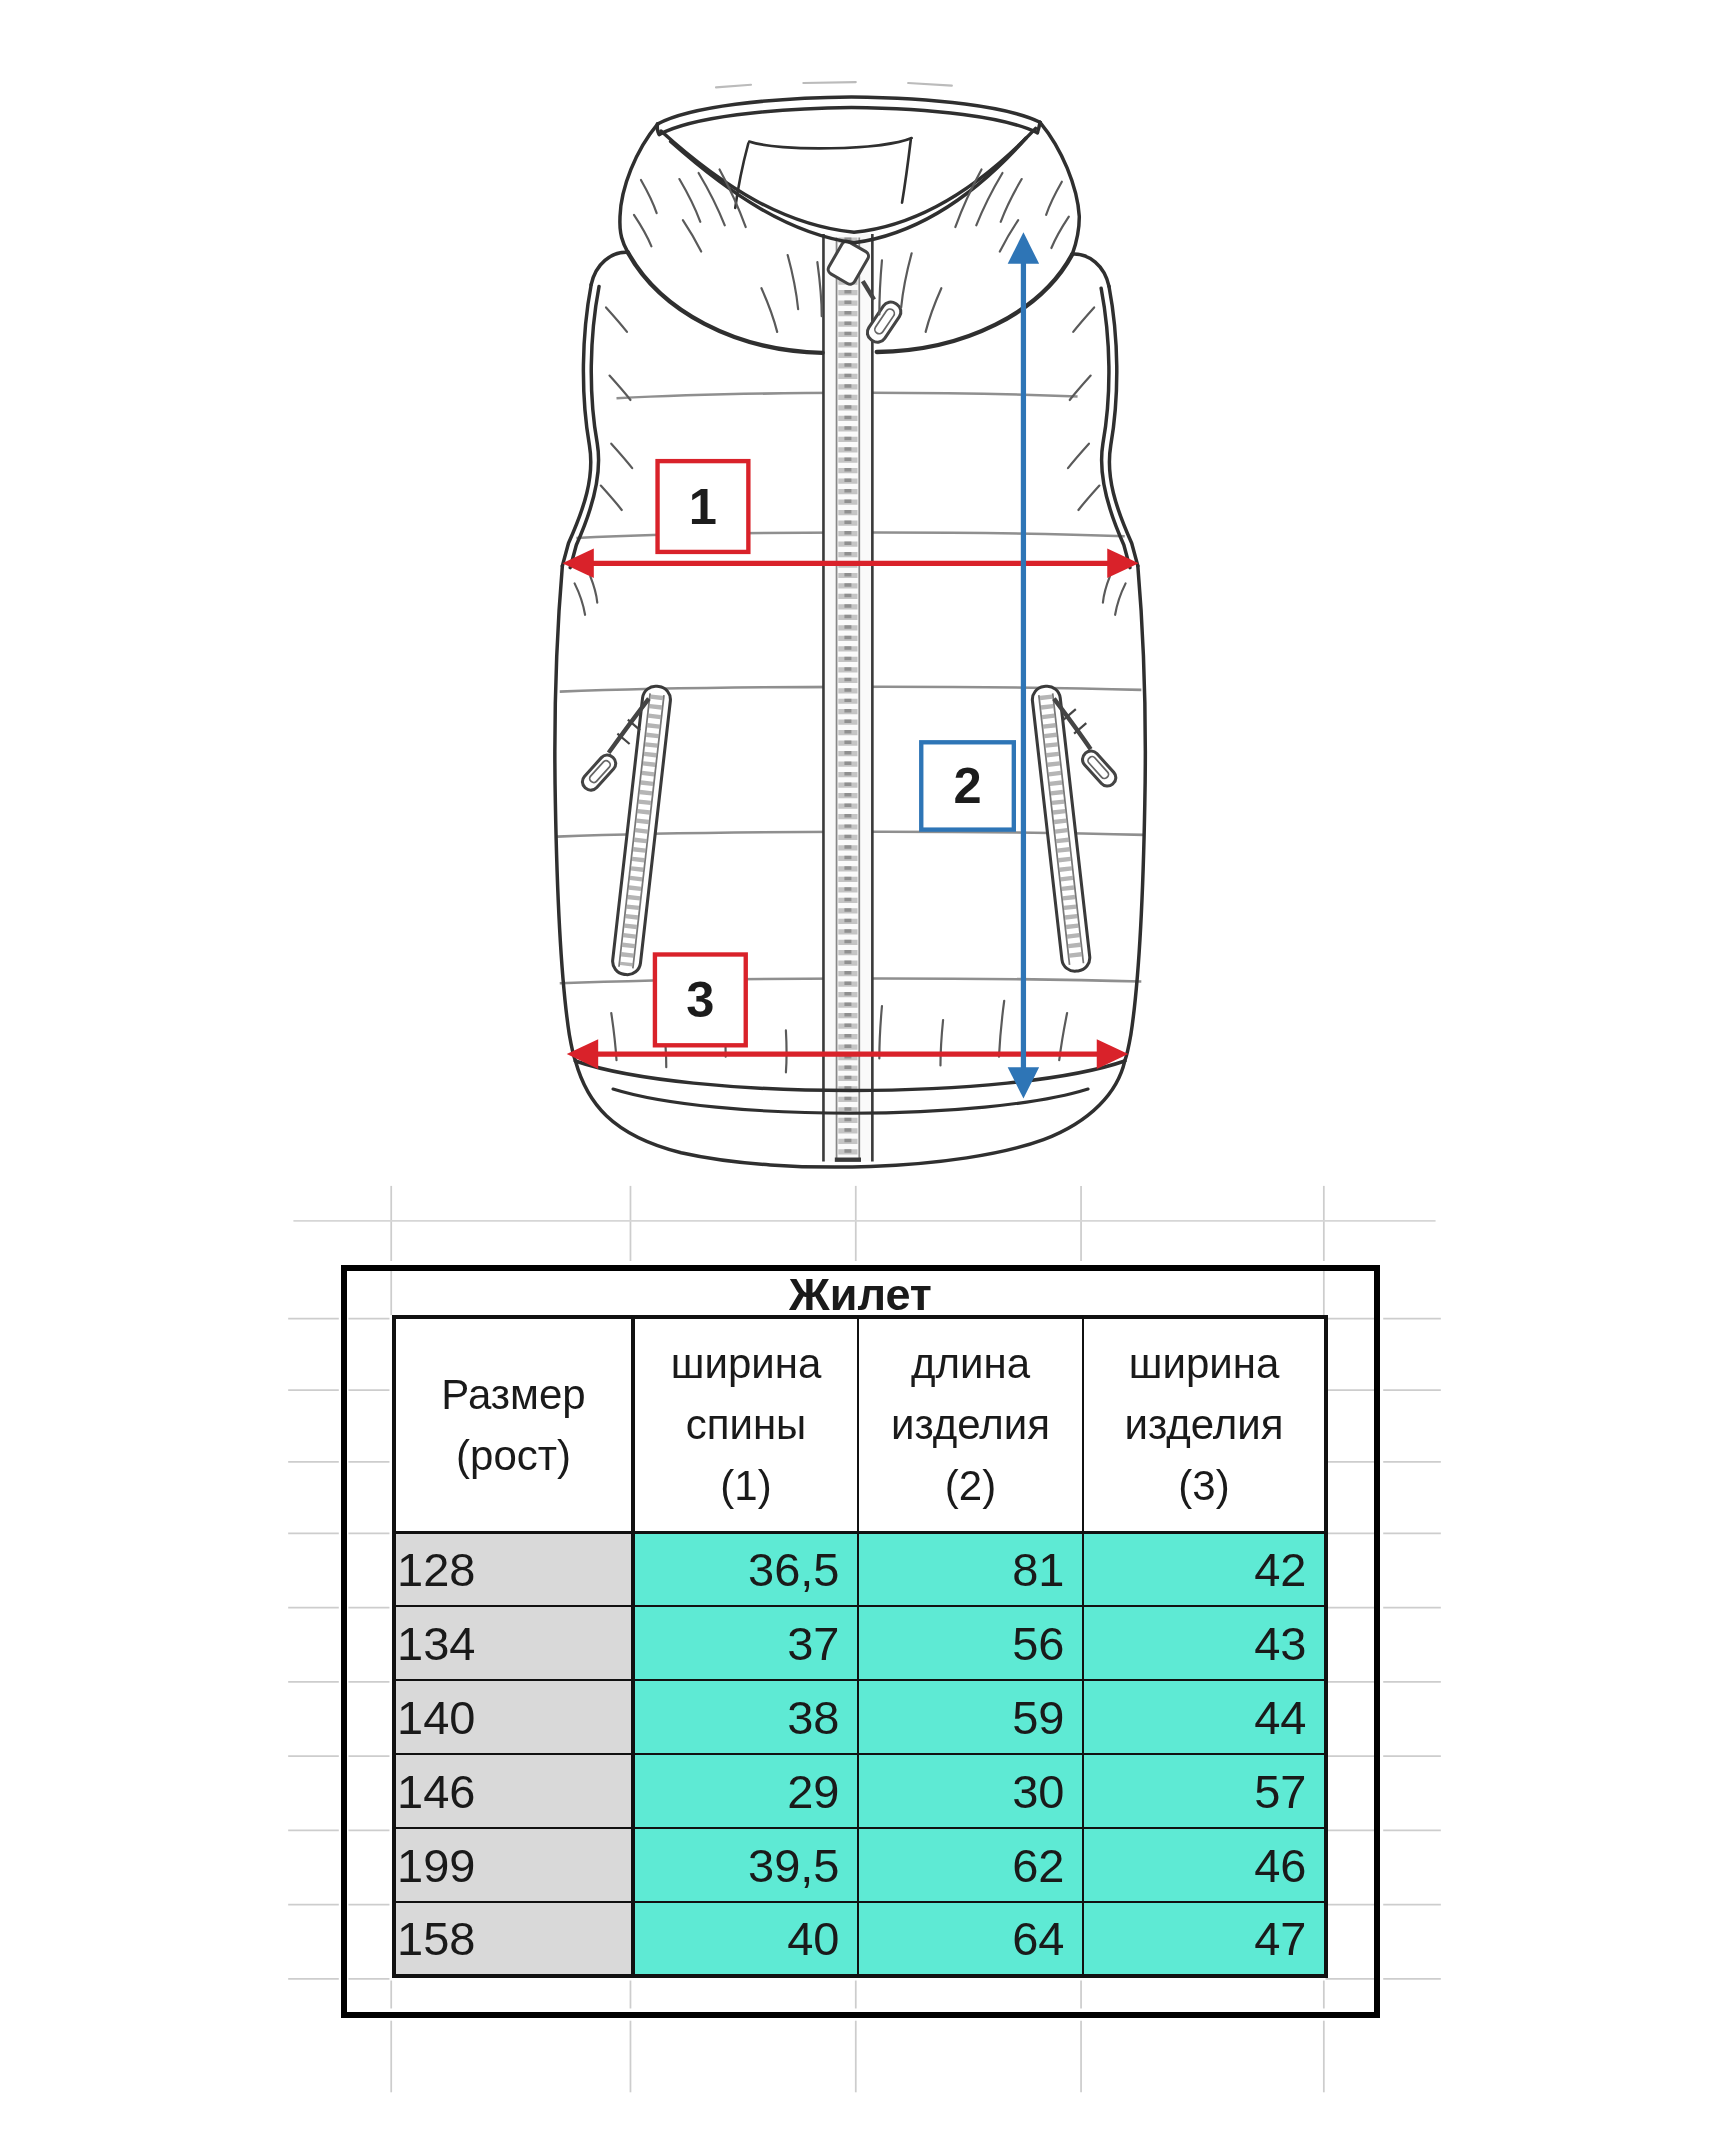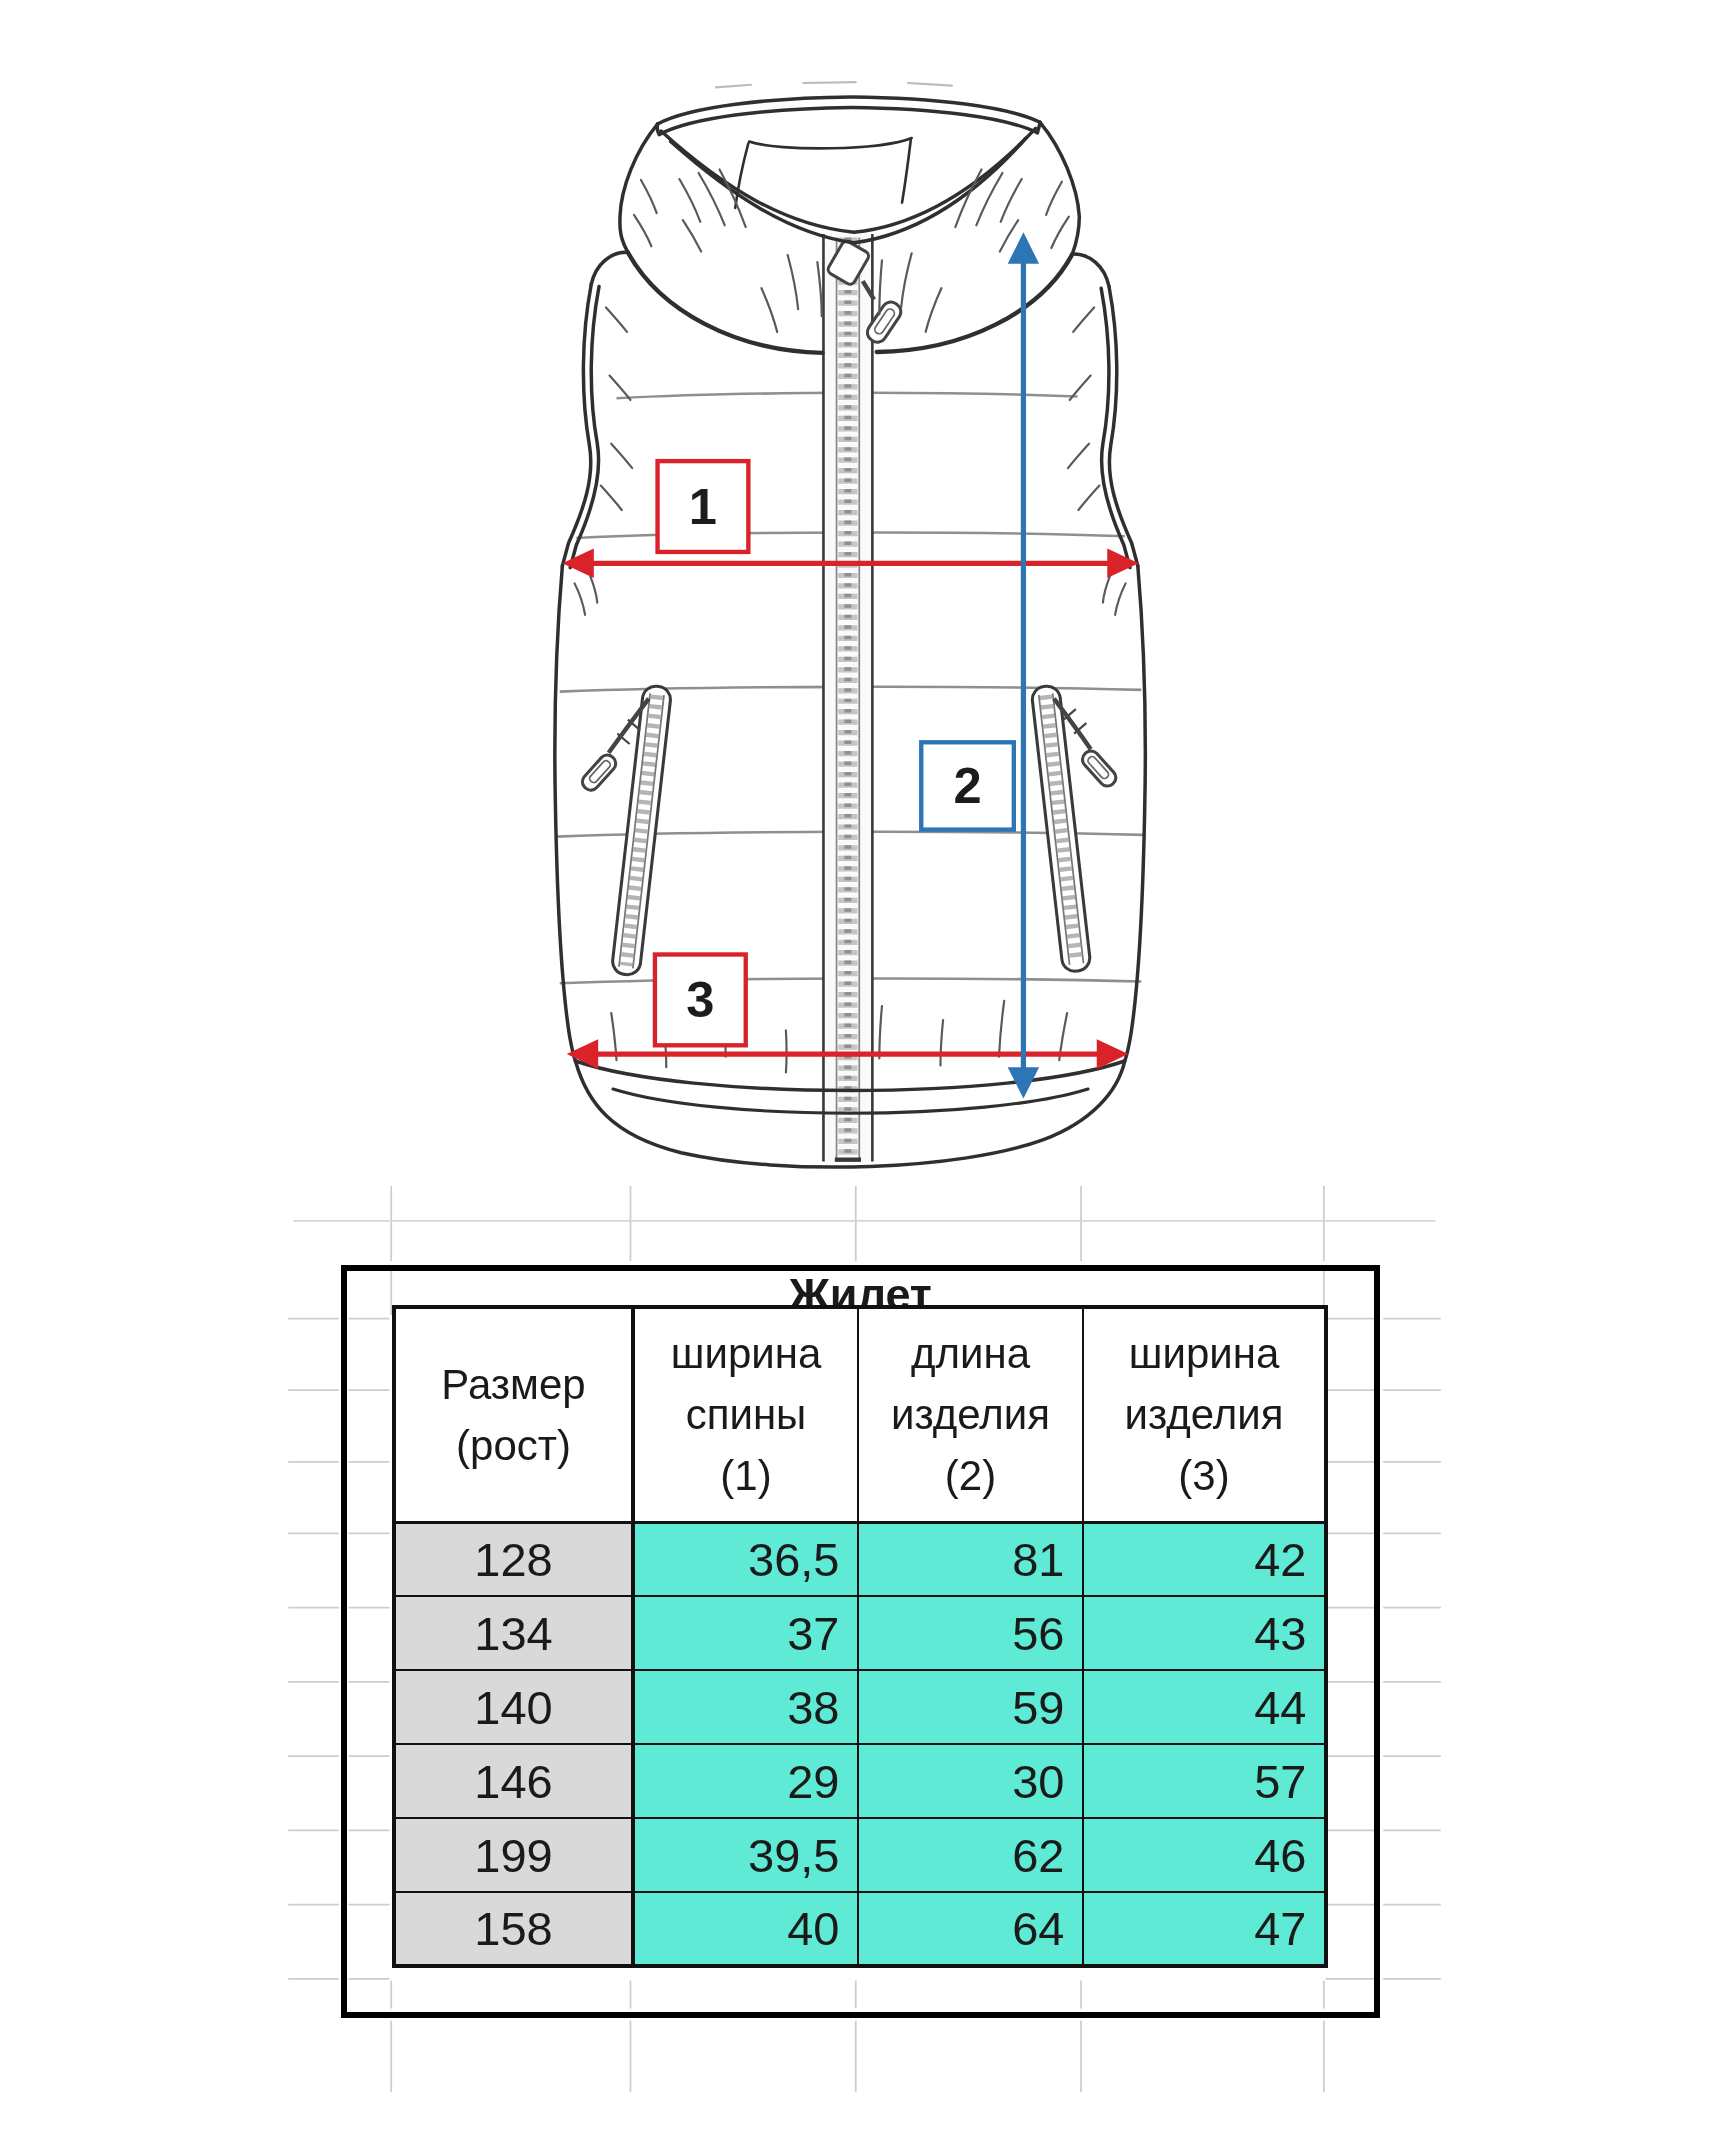--- a/index.html
+++ b/index.html
@@ -6,31 +6,31 @@
   .canvas{position:relative;width:1729px;height:2143px;background:#ffffff;overflow:hidden;
           font-family:"Liberation Sans", sans-serif;color:#1a1a1a;}
   svg{position:absolute;left:0;top:0;}
 
   
   .outer-box{position:absolute;left:341px;top:1265px;width:1039px;height:753px;
              border:6.1px solid #000;box-sizing:border-box;background:transparent;}
   .tbl-title{position:absolute;left:0;top:0;width:100%;height:48px;
              display:flex;align-items:center;justify-content:center;
              font-size:45px;font-weight:700;border-radius:13px;}
-  table.size-table{position:absolute;left:45px;top:34px;border-collapse:collapse;
+  table.size-table{position:absolute;left:45px;top:44px;border-collapse:collapse;
                    table-layout:fixed;width:933px;border:4.4px solid #111;}
   .size-table th,.size-table td{border:2.6px solid #111;box-sizing:border-box;
                    font-weight:400;overflow:hidden;}
   .size-table thead th{height:215px;font-size:42px;line-height:61px;background:#fff;
                    border-top:4.4px solid #111;border-bottom:3.5px solid #111;
                    text-align:center;vertical-align:middle;}
   .size-table thead th span{display:block;}
   .size-table tbody td{height:74px;font-size:47px;background:#5eead4;vertical-align:middle;}
   .size-col{border-left:4.4px solid #111 !important;border-right:4.4px solid #111 !important;}
-  td.size-col{background:#d9d9d9 !important;text-align:center;}
+  td.size-col{background:#d9d9d9 !important;}
   td.num{text-align:right;padding-right:17.5px;}
 </style>
 </head>
 <body>
 
 <div class="canvas">
 
   <svg width="1729" height="2143" viewBox="0 0 1980 2454">
 
     <g stroke="#cdcdcd" stroke-width="2">

